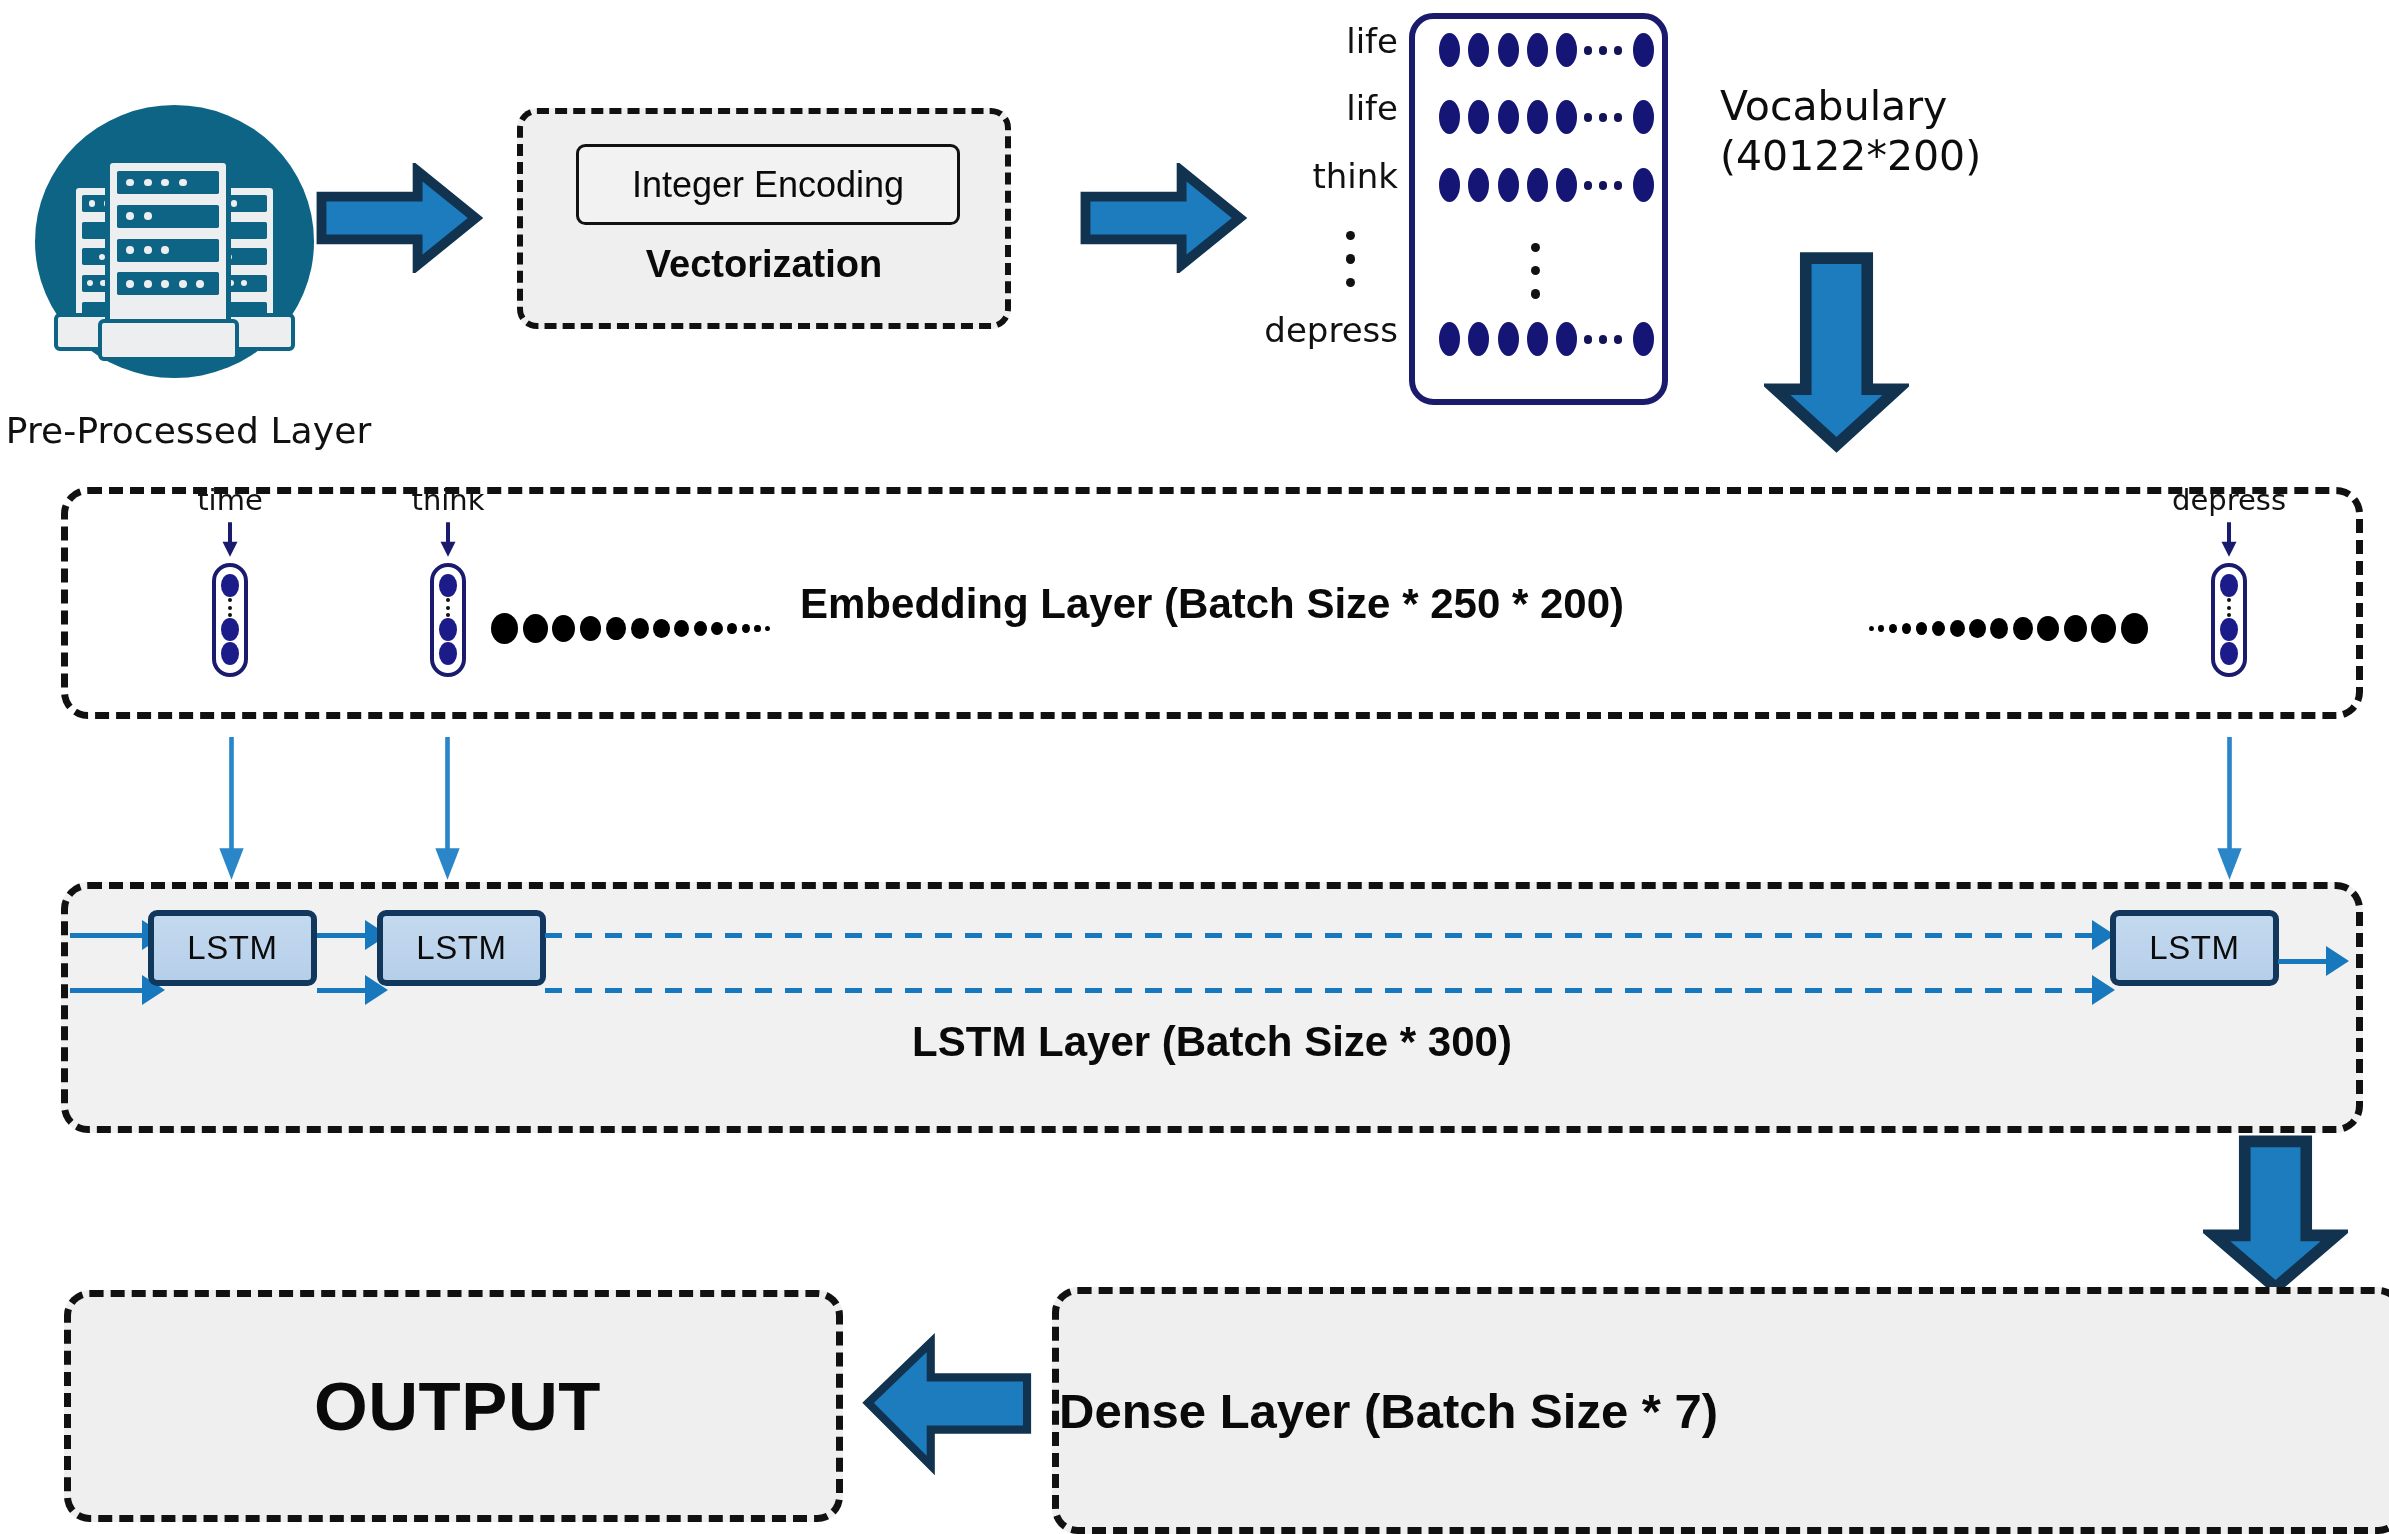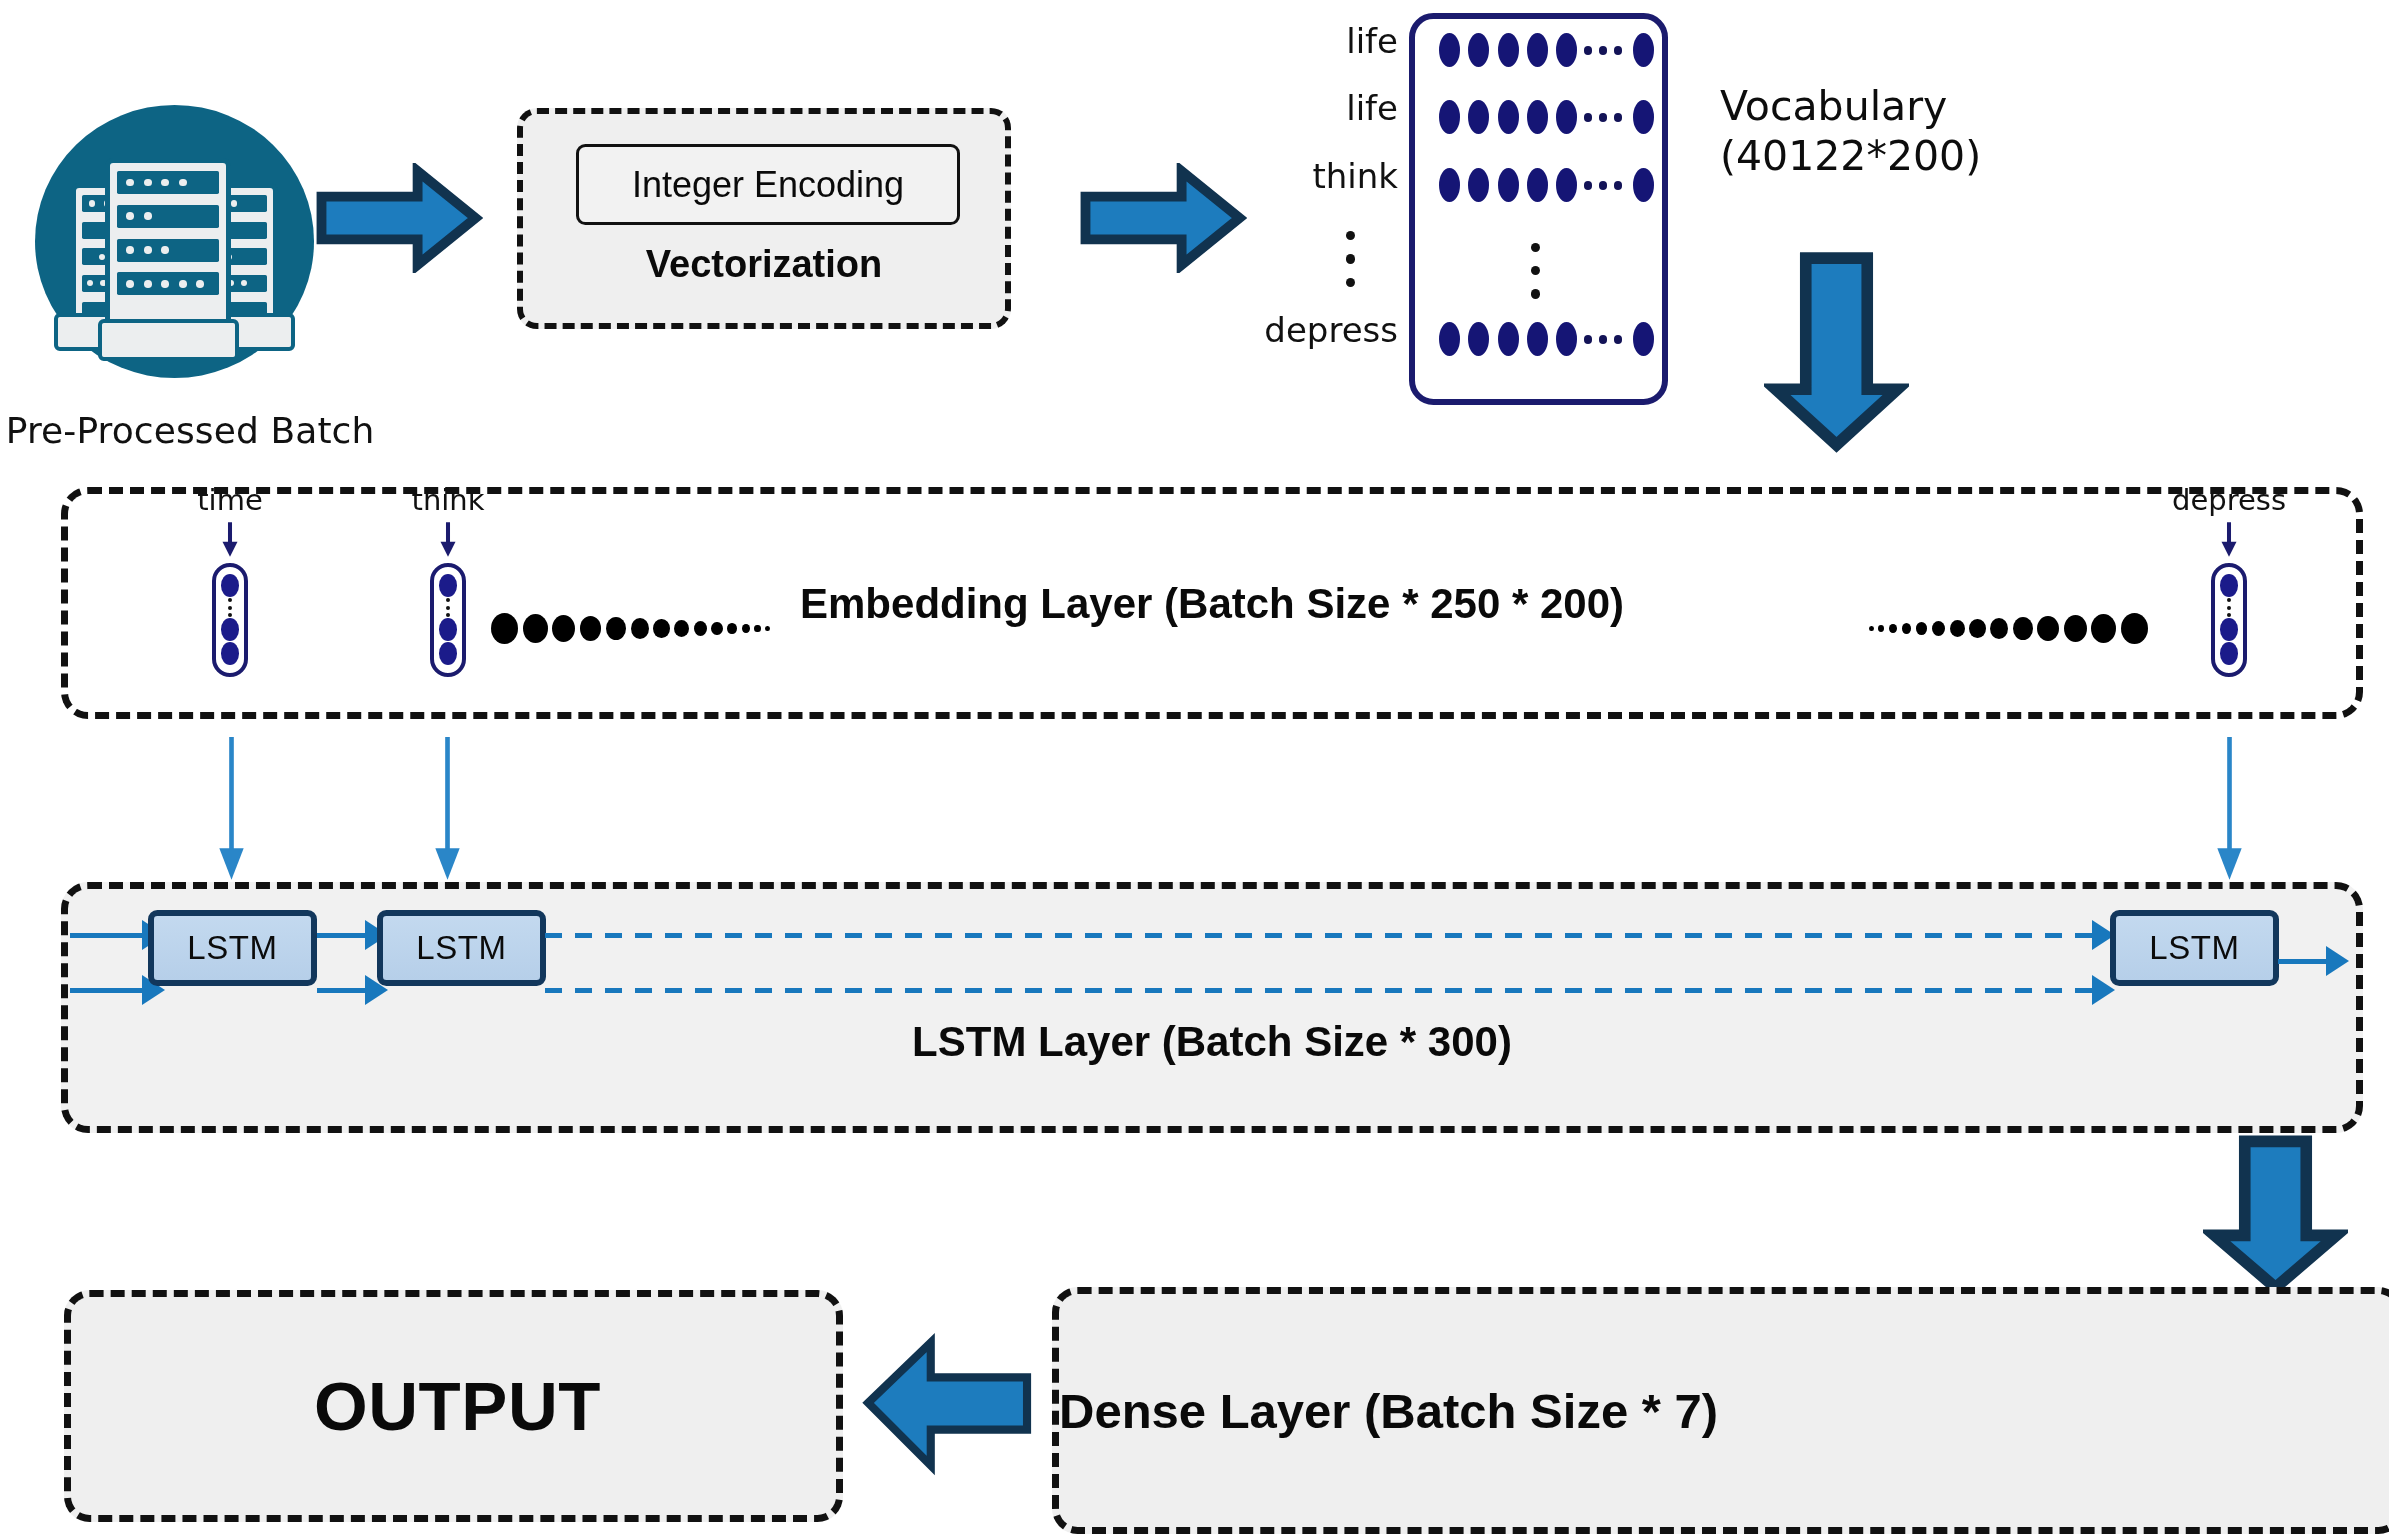--- a/index.html
+++ b/index.html
@@ -151,21 +151,21 @@
       <div class="rackrow" style="left:7px;top:109px;right:7px;height:23px;"></div>
       <div class="pinhole" style="left:16.3px;top:117px;width:7.6px;height:7.6px;"></div>
       <div class="pinhole" style="left:34px;top:117px;width:7.6px;height:7.6px;"></div>
       <div class="pinhole" style="left:51px;top:117px;width:7.6px;height:7.6px;"></div>
       <div class="pinhole" style="left:69px;top:117px;width:7.6px;height:7.6px;"></div>
       <div class="pinhole" style="left:86px;top:117px;width:7.6px;height:7.6px;"></div>
     </div>
     <div class="base" style="left:63px;top:214px;width:133px;height:34px;"></div>
   </div>
 
-  <div class="abs" id="preproc-label">Pre-Processed Batch</div>
+  <div class="abs" id="preproc-label">Pre-Processed Layer</div>
 
   <div class="abs barrow" style="left:314px;top:163px;">
     <svg width="169" height="110" viewBox="0 0 290 190">
       <polygon points="12,58 178,58 178,14 278,95 178,176 178,132 12,132" fill="#1d7cbe" stroke="#11334f" stroke-width="17" stroke-linejoin="miter"></polygon>
     </svg>
   </div>
 
   <div class="abs" id="vec-box">
     <div id="vec-inner">
       <span>Integer Encoding</span>

